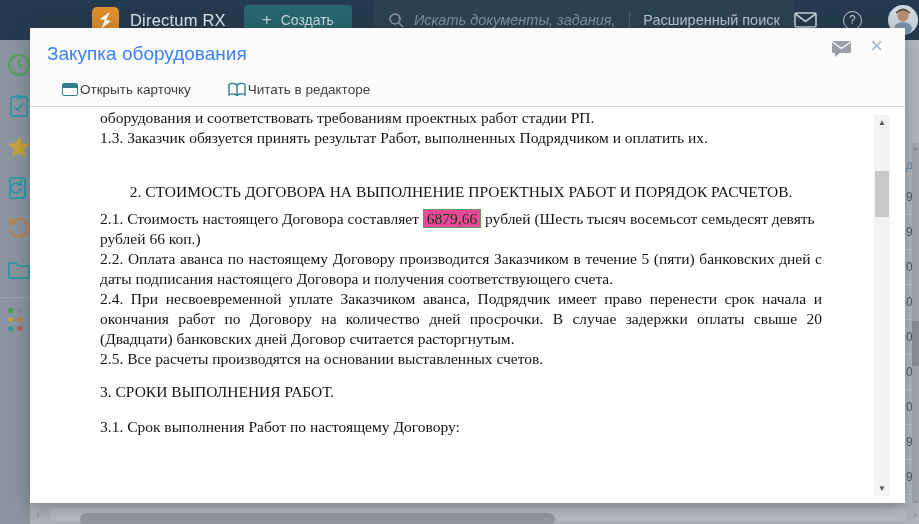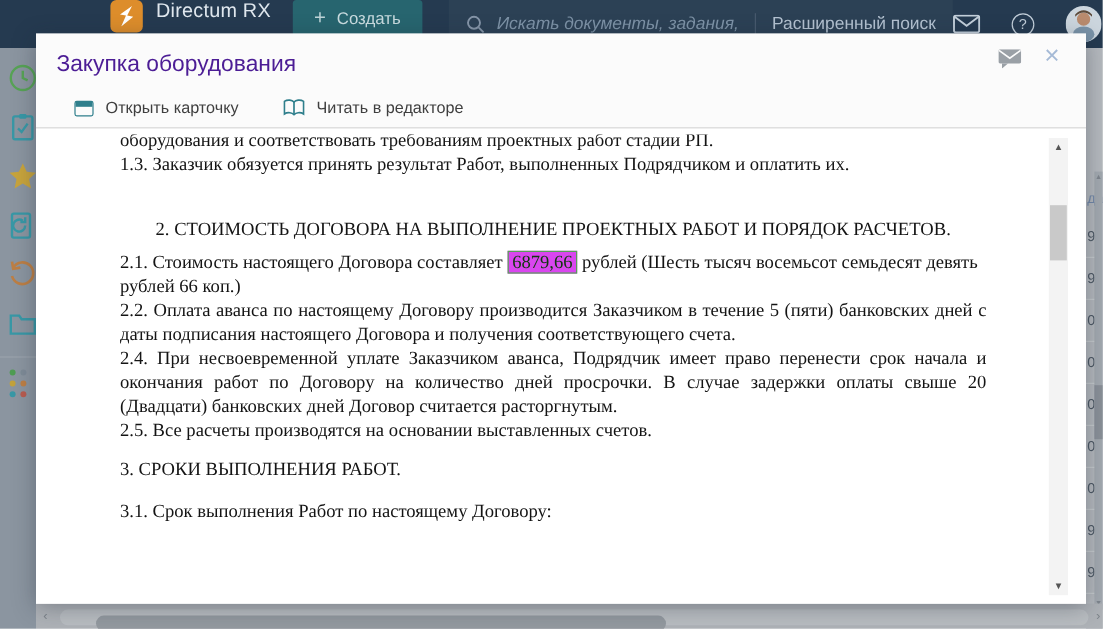--- a/index.html
+++ b/index.html
@@ -1,20 +1,20 @@
 <!DOCTYPE html>
 <html><head>
 <meta charset="utf-8">
 <style>
   * { margin:0; padding:0; box-sizing:border-box; }
   html,body { width:919px; height:524px; overflow:hidden; font-family:"Liberation Sans",sans-serif; background:#e8eaec; }
   body { position:relative; }
 
   
-  .topbar { position:absolute; top:0; left:0; width:919px; height:40px; background:#253a50; display:flex; z-index:1; }
+  .topbar { position:absolute; top:0; left:0; width:919px; height:40px; background:#253a50; display:flex; align-items:center; z-index:1; }
   .hamburger { margin-left:38px; width:20px; cursor:pointer; }
   .hamburger span { display:block; height:2px; background:#cfd8e0; margin:4px 0; border-radius:1px; }
   .logo { margin-left:54px; width:27px; height:27px; border-radius:5px; background:#dd8d2b; display:flex; align-items:center; justify-content:center; flex:none; }
   .brand { margin-left:11px; color:#dfe7ee; font-size:16.5px; letter-spacing:.2px; white-space:nowrap; }
   .create-btn { margin-left:18px; height:30px; border-radius:3px; background:#27656f; color:#c9dbdf; display:flex; align-items:center; padding:0 18px; font-size:14px; cursor:pointer; white-space:nowrap; }
   .create-btn .plus { font-size:17px; margin-right:9px; color:#bdd3d7; }
   .search { margin-left:22px; height:40px; width:420px; background:#2c4155; display:flex; align-items:center; padding:0 14px; }
   .search .ph { font-style:italic; color:#7e93a7; font-size:14.5px; margin-left:10px; white-space:nowrap; overflow:hidden; flex:1; }
   .search .divider { width:1px; height:18px; background:#47596d; margin:0 13px; flex:none; }
   .search .adv { color:#b4c2d1; font-size:14.5px; white-space:nowrap; cursor:pointer; }
@@ -40,37 +40,37 @@
 
   
   .bg-bottom { position:absolute; left:30px; right:0; top:503px; bottom:0; background:#aeb2b7; z-index:1; }
   .hbar-track { position:absolute; left:20px; right:12px; top:5px; height:13px; background:#b9bdc1; border-radius:7px; }
   .hbar-thumb { position:absolute; left:30px; width:475px; top:5px; height:13px; background:#93999f; border-radius:7px; }
   .hbar-ar { position:absolute; top:4px; color:#7d848b; font-size:11px; line-height:14px; }
 
   
   .modal { position:absolute; left:30px; top:28px; width:875px; height:475px; background:#fff; z-index:10; box-shadow:0 4px 18px rgba(25,35,48,.35); }
   .m-head { position:relative; padding:15px 20px 0 17px; background:#fbfbfb; }
-  .m-title { font-size:19px; color:#4c1d95; font-weight:400; }
+  .m-title { font-size:19px; color:#3b82f6; font-weight:400; }
   .m-msg { position:absolute; right:54px; top:13px; cursor:pointer; }
   .m-close { position:absolute; right:22px; top:5px; font-size:22px; color:#a5bad6; cursor:pointer; line-height:26px; }
   .m-toolbar { display:flex; gap:37px; padding:17px 0 9px 32px; background:#fbfbfb; border-bottom:1px solid #d8d8d8; }
-  .tb-item { display:flex; align-items:flex-end; gap:10px; cursor:pointer; }
+  .tb-item { display:flex; align-items:center; gap:2px; cursor:pointer; }
   .tb-item span { font-size:13.5px; color:#3f3f3f; }
   .icon-card { width:16px; height:13px; border:1px solid #2f7f8c; border-radius:2px; position:relative; }
   .icon-card::before { content:""; position:absolute; top:0; left:0; right:0; height:4px; background:#2f7f8c; }
 
   
   .preview { position:absolute; top:84px; left:0; right:0; bottom:0; background:#fff; overflow:hidden; }
   .doc { position:absolute; top:-4px; left:70px; width:722px; font-family:"Liberation Serif",serif; font-size:15.5px; line-height:20px; color:#141414; }
   .doc p { margin:0; }
   .just { text-align:justify; }
   .doc .h2 { text-align:center; font-weight:normal; margin:34px 0 7px; }
   .doc .h3 { margin:13px 0 15px; }
-  .hl { background:#d946ef; border:1px solid #58a058; padding:0 3px; color:#10380f; }
+  .hl { background:#ec4899; border:1px solid #58a058; padding:0 3px; color:#10380f; }
   .vscroll { position:absolute; top:3px; right:15px; width:16px; bottom:7px; background:#f3f3f3; }
   .vscroll .ar { position:absolute; left:0; width:16px; text-align:center; color:#555; font-size:8px; cursor:pointer; }
   .vscroll .thumb { position:absolute; top:56px; left:1px; right:1px; height:46px; background:#c9c9c9; cursor:grab; }
 
   svg { display:block; }
 </style>
 </head>
 <body>
 
 <div class="topbar">

